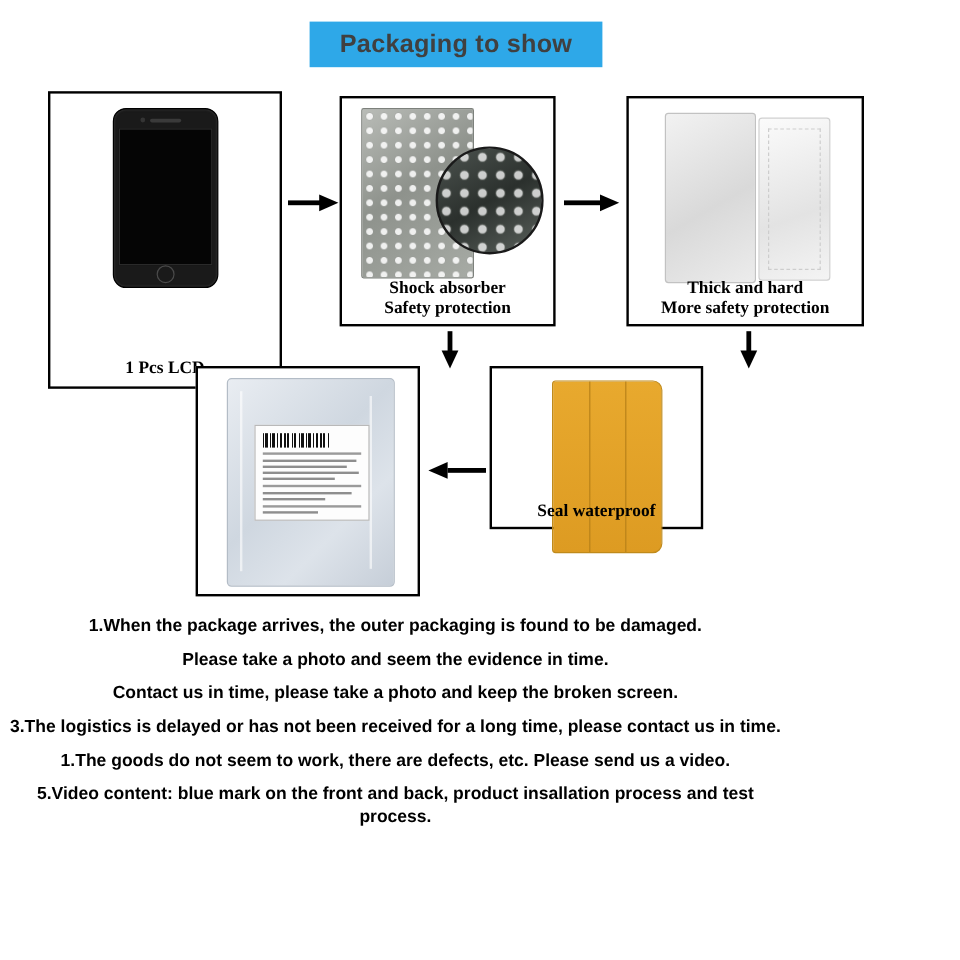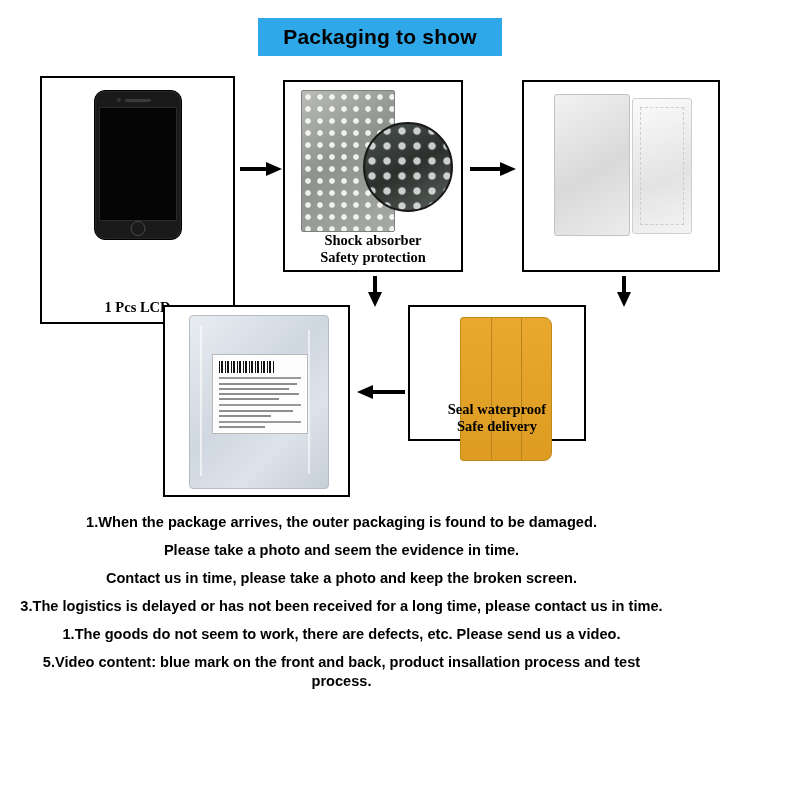--- a/index.html
+++ b/index.html
@@ -22,21 +22,21 @@
     left: 258px;
     top: 18px;
     width: 244px;
     height: 38px;
     background: #2ea8e8;
     display: flex;
     align-items: center;
     justify-content: center;
   }
   .title-banner span {
-    color: #000000;
+    color: #404040;
     font-size: 21px;
     font-weight: bold;
     letter-spacing: 0.2px;
   }
 
   
   .box {
     position: absolute;
     border: 2px solid #000;
     background: #fff;
@@ -220,21 +220,20 @@
     position: absolute;
     width: 0; height: 0;
   }
 
   
   .notes {
     position: absolute;
     left: 0;
     top: 508px;
     width: 659px;
-    padding-left: 12px;
   }
   .notes p {
     margin: 0;
     font-size: 14.6px;
     font-weight: bold;
     line-height: 19px;
     padding: 4.5px 0;
     text-align: center;
     font-family: "Liberation Sans", sans-serif;
   }
@@ -274,39 +273,42 @@
 </div>
 
 <div class="arrow" style="left:470px; top:162px; width:48px; height:14px;">
   <div class="shaft" style="left:0; top:5px; width:32px; height:4px;"></div>
   <div class="head" style="left:30px; top:0; border-top:7px solid transparent; border-bottom:7px solid transparent; border-left:16px solid #000;"></div>
 </div>
 
 <div class="box" id="box-foam">
   <div class="foam-a"></div>
   <div class="foam-b"></div>
+  <div class="caption">
+    <div>Thick and hard</div>
+    <div>More safety protection</div>
+  </div>
 </div>
 
 <div class="arrow" style="left:368px; top:276px; width:14px; height:30px;">
   <div class="shaft" style="left:5px; top:0; width:4px; height:18px;"></div>
   <div class="head" style="left:0; top:16px; border-left:7px solid transparent; border-right:7px solid transparent; border-top:15px solid #000;"></div>
 </div>
 <div class="arrow" style="left:617px; top:276px; width:14px; height:30px;">
   <div class="shaft" style="left:5px; top:0; width:4px; height:18px;"></div>
   <div class="head" style="left:0; top:16px; border-left:7px solid transparent; border-right:7px solid transparent; border-top:15px solid #000;"></div>
 </div>
 
 <div class="box" id="box-carton">
   <div class="carton">
     <div class="fold1"></div>
     <div class="fold2"></div>
   </div>
   <div class="caption">
     <div>Seal waterproof</div>
-    <div>Safe delivery</div>
   </div>
 </div>
 
 <div class="arrow" style="left:357px; top:385px; width:48px; height:14px;">
   <div class="shaft" style="left:16px; top:5px; width:32px; height:4px;"></div>
   <div class="head" style="left:0; top:0; border-top:7px solid transparent; border-bottom:7px solid transparent; border-right:16px solid #000;"></div>
 </div>
 
 <div class="box" id="box-bag">
   <div class="bag">

